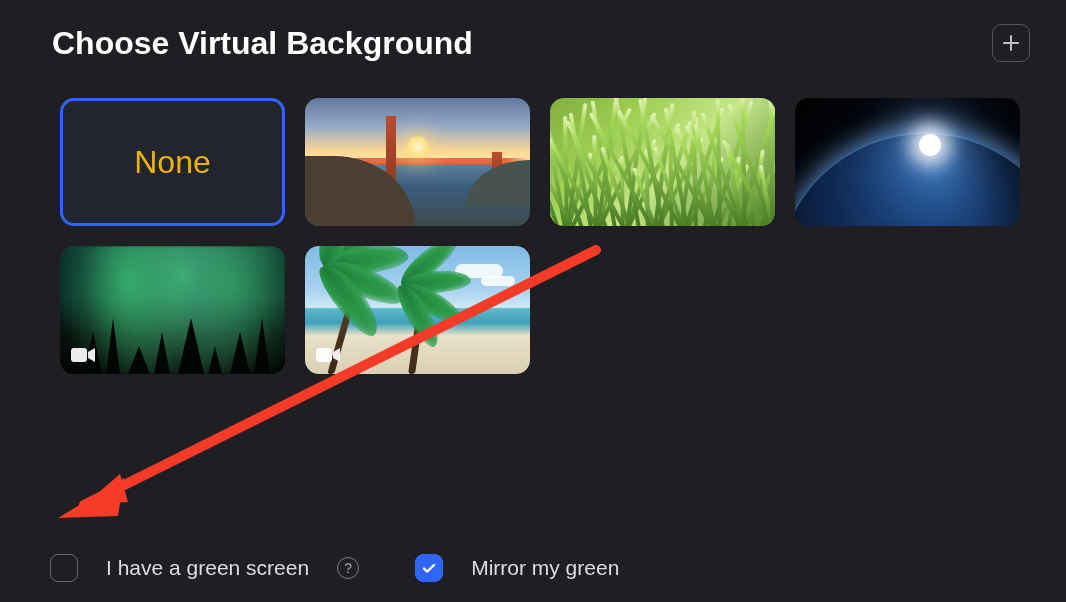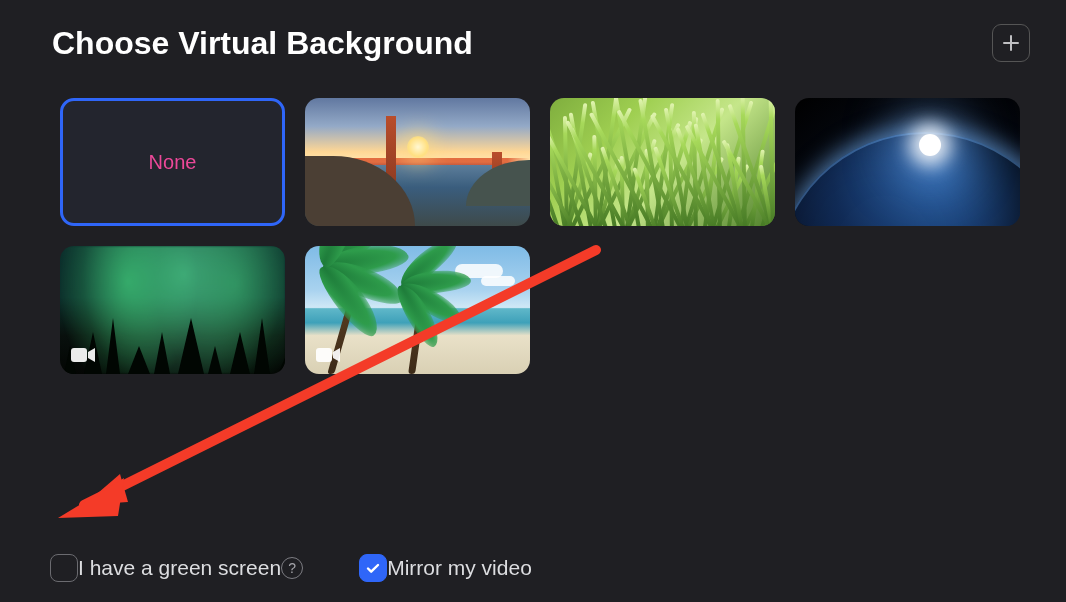--- a/index.html
+++ b/index.html
@@ -48,22 +48,22 @@
     cursor: pointer;
   }
   .thumb.selected {
     border: 3px solid #2f66f8;
     background: #23252e;
     display: flex;
     align-items: center;
     justify-content: center;
   }
   .thumb .none-label {
-    font-size: 20px;
-    color: #ec4899;
+    font-size: 32px;
+    color: #eab308;
   }
   .thumb .video-badge {
     position: absolute;
     left: 10px;
     bottom: 10px;
     width: 26px;
     height: 18px;
     display: flex;
     align-items: center;
     justify-content: center;
@@ -158,21 +158,21 @@
   .bg-beach .cloud{ position:absolute; background:#ffffff; border-radius:40px; opacity:.85; }
   
   .footer{
     position:absolute; left:0; right:0; bottom:20px;
     display:flex; align-items:center;
     padding: 0 0 0 50px;
     gap: 56px;
     font-size: 21px;
     color:#dcdde0;
   }
-  .opt { display:flex; align-items:center; gap:0; }
+  .opt { display:flex; align-items:center; gap:28px; }
   .cbox{
     width:28px; height:28px; border-radius:8px; border:1.5px solid #6b6b70;
     display:flex; align-items:center; justify-content:center; cursor:pointer;
   }
   .cbox.checked{ background:#2f66f8; border-color:#2f66f8; }
   .help{
     width:22px; height:22px; border-radius:50%; border:1.5px solid #7c7c82;
     color:#a4a4aa; display:flex; align-items:center; justify-content:center;
     font-size:14px; cursor:pointer;
   }
@@ -330,21 +330,21 @@
     <div class="help">
       <span>?</span>
     </div>
   </div>
   <div class="opt">
     <div class="cbox checked" id="cb-mirror">
         <svg width="16" height="16" viewBox="0 0 16 16">
           <path d="M3 8.5l3.2 3.2L13 5" stroke="#fff" stroke-width="2.4" fill="none" stroke-linecap="round" stroke-linejoin="round"></path>
         </svg>
       </div>
-    <span>Mirror my video</span>
+    <span>Mirror my green</span>
   </div>
 </div>
 
 <svg class="arrow-overlay" width="1066" height="602" viewBox="0 0 1066 602">
   <defs>
     <marker id="ah" markerWidth="14" markerHeight="14" refX="3" refY="7" orient="auto">
       <path d="M0,0 L14,7 L0,14 Z" fill="#f43b28"></path>
     </marker>
   </defs>
 

